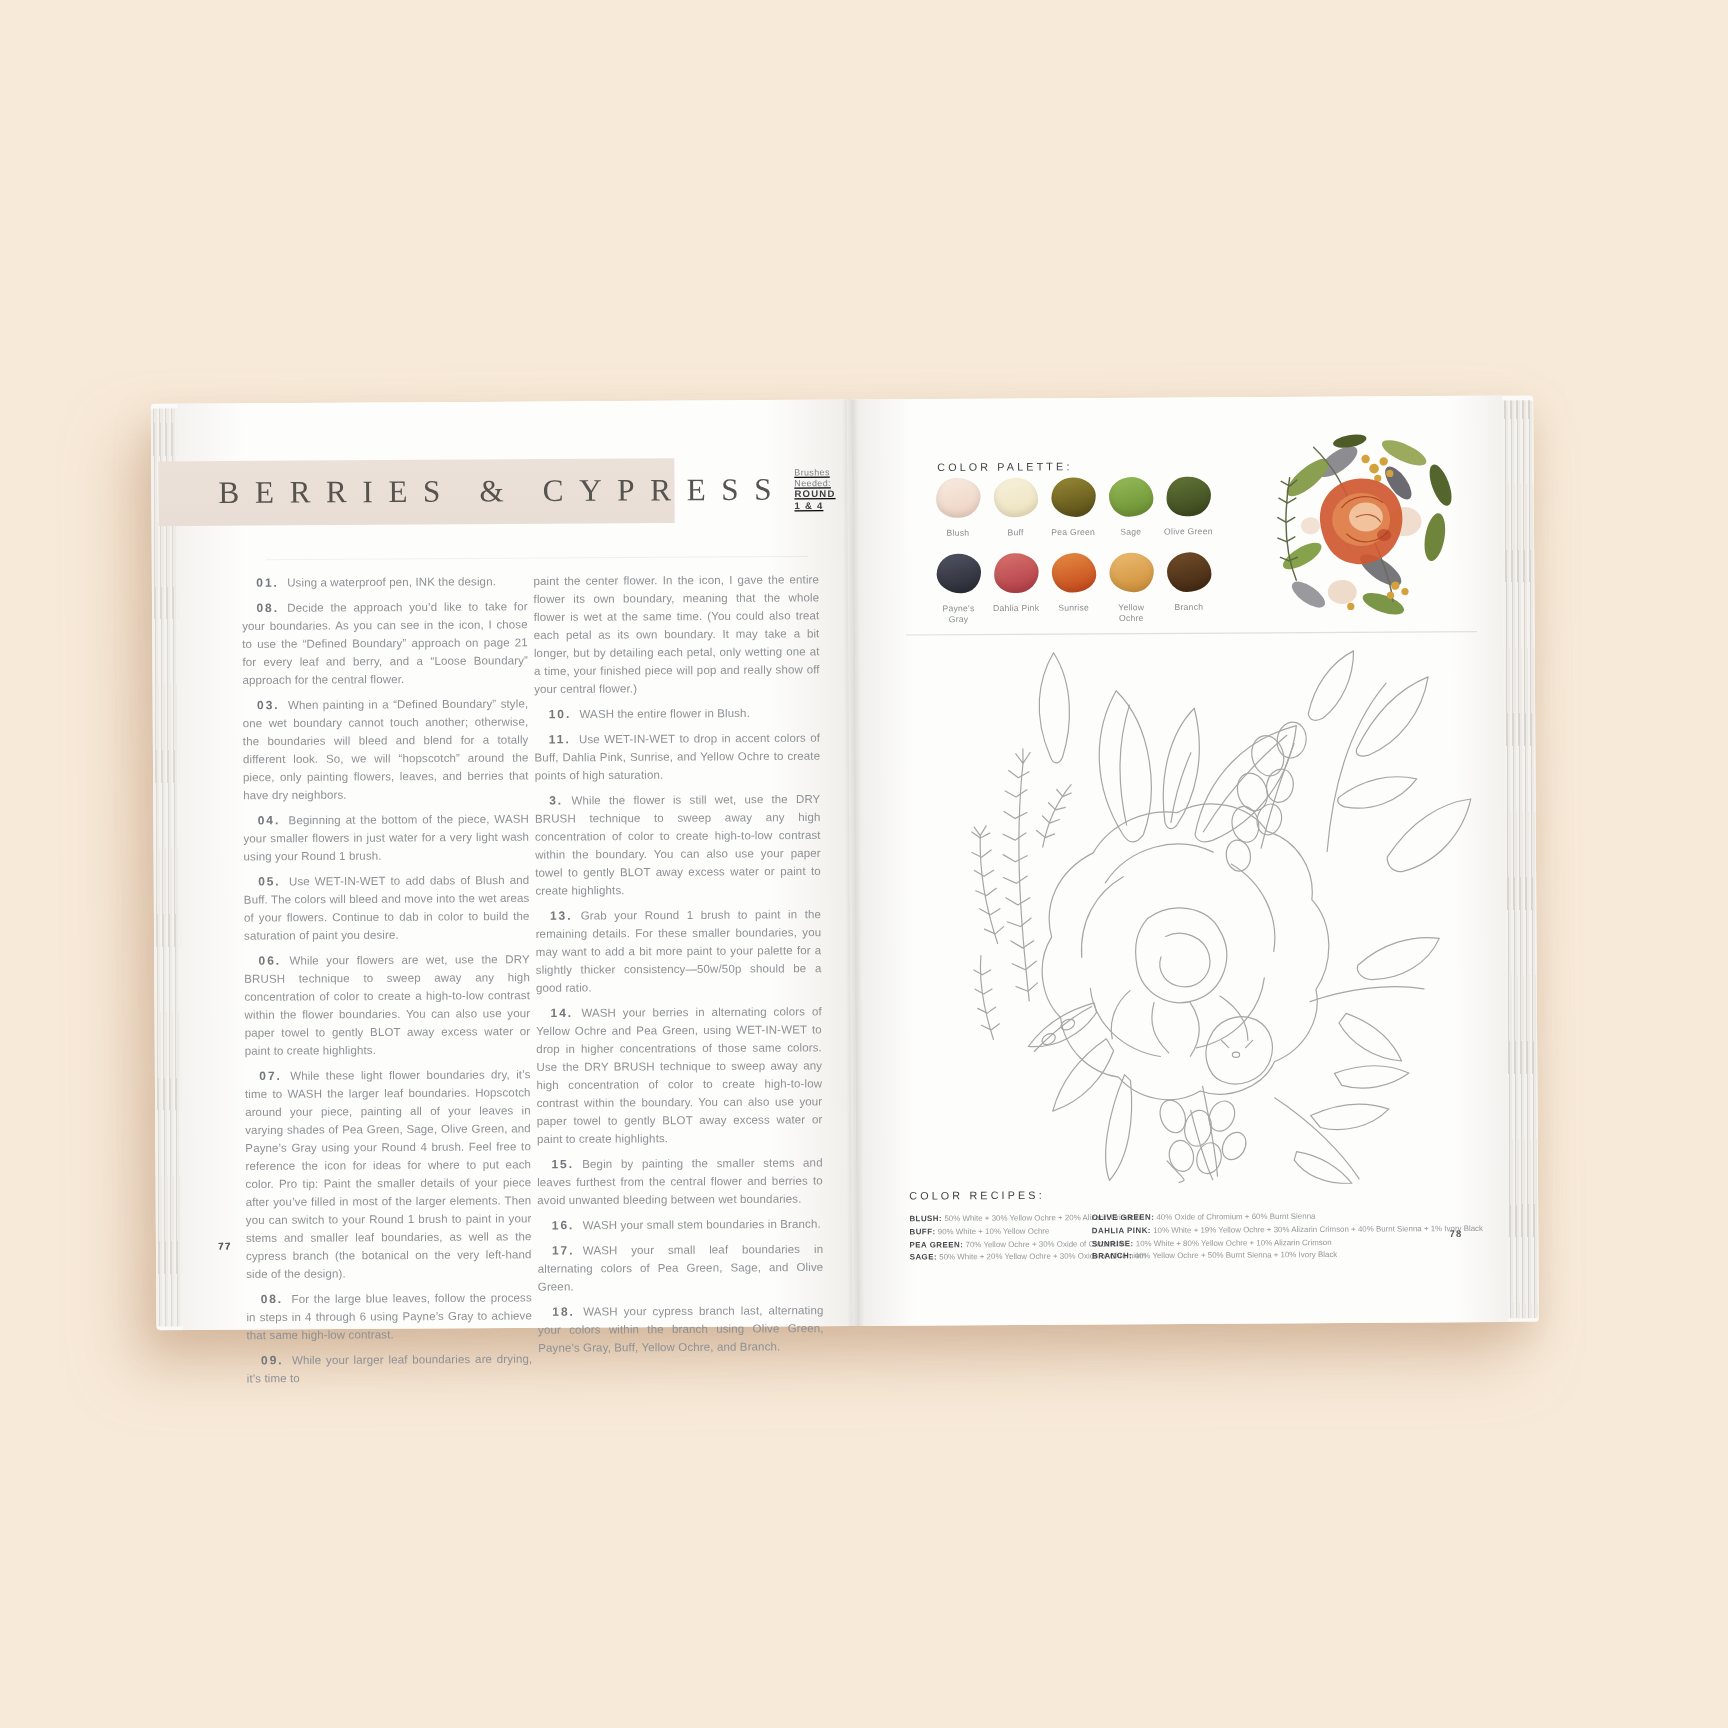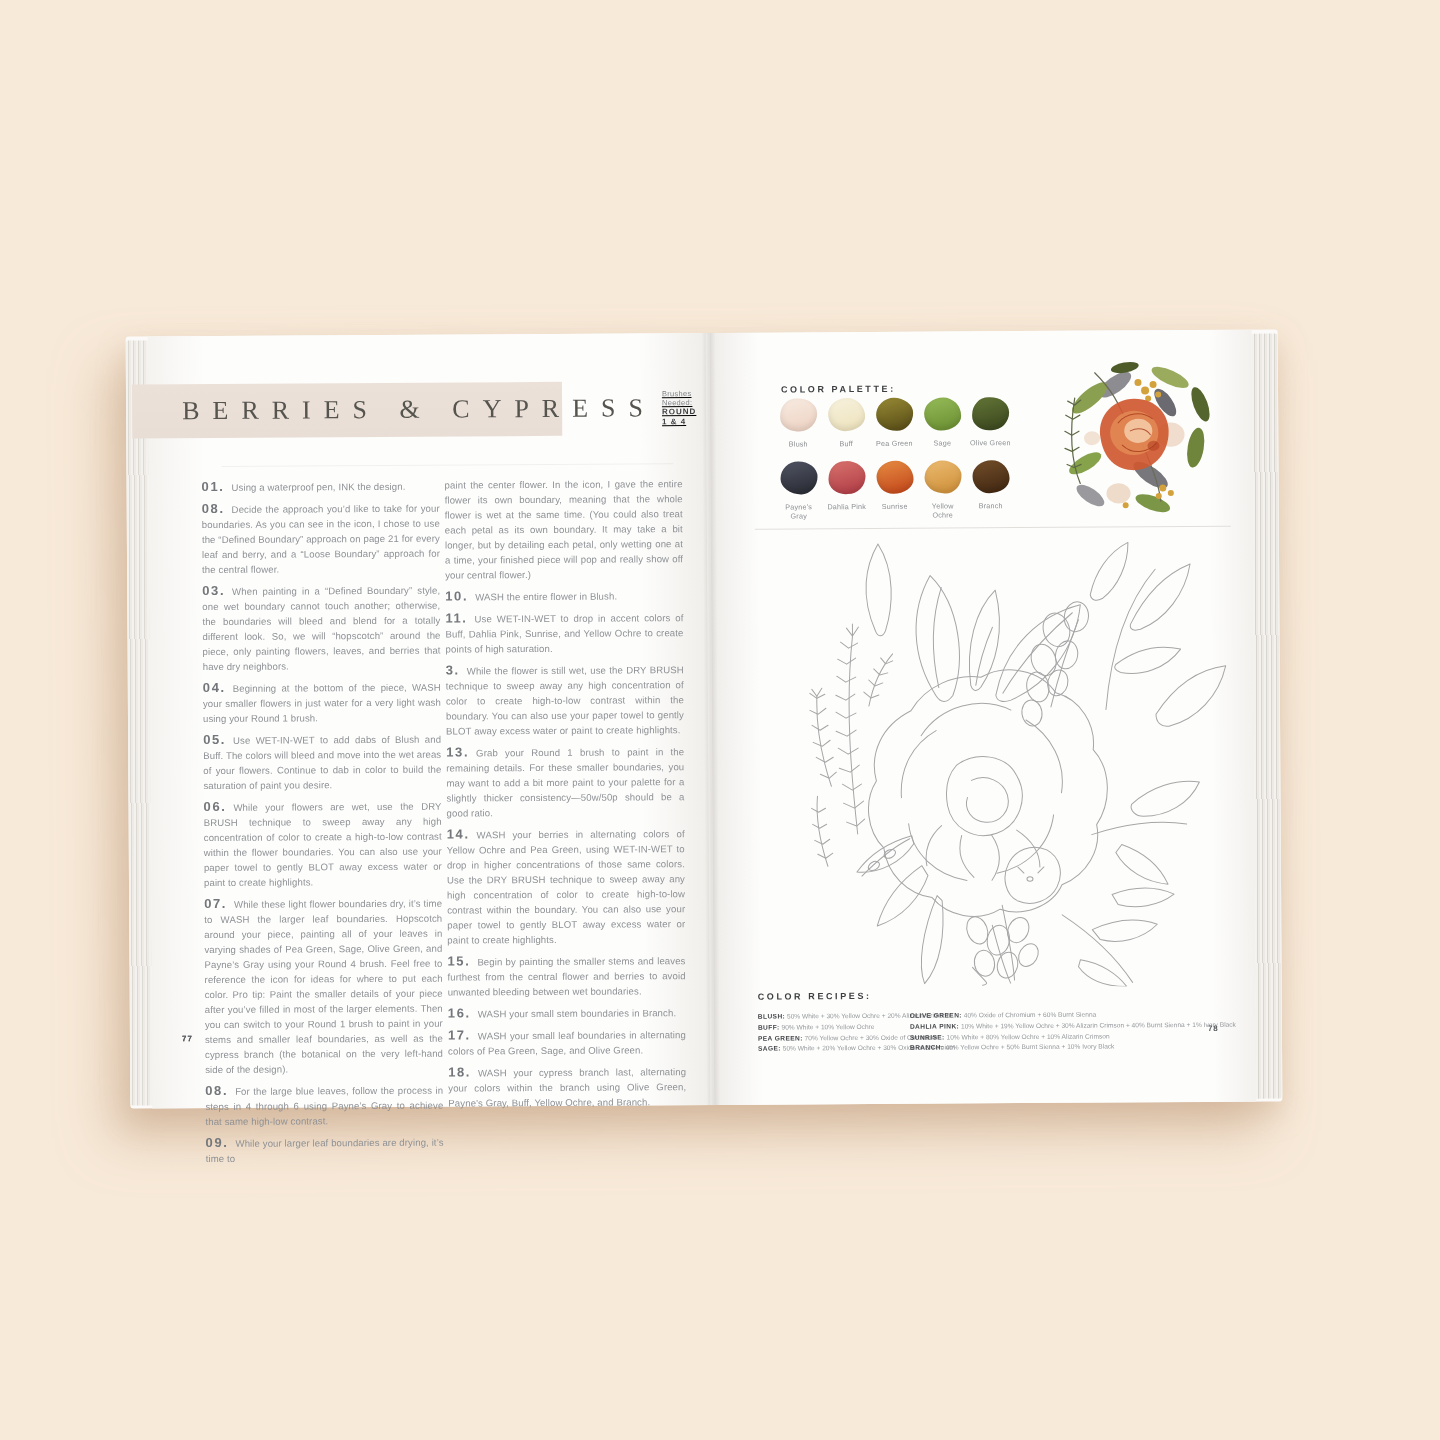--- a/index.html
+++ b/index.html
@@ -25,27 +25,27 @@
         letter-spacing:13px;margin-left:50px;white-space:nowrap;}
   .brushes{margin-left:6px;line-height:1.25;text-decoration:underline;}
   .brushes .lbl{font-size:7.5px;color:#7d8084;letter-spacing:0.3px;}
   .brushes .val{font-size:8px;font-weight:bold;color:#3c3e41;letter-spacing:1px;}
   .hairline{position:absolute;left:95px;top:130px;width:452px;height:1px;background:rgba(0,0,0,0.05);}
   .col{position:absolute;top:143px;width:238px;color:#8e9195;font-size:9.6px;line-height:15px;
         text-align:justify;letter-spacing:0.1px;}
   .col1{left:75px;}
   .col2{left:318px;}
   .step{margin:0 0 6px 0;}
-  .step .num{font-weight:bold;color:#73767a;letter-spacing:1.6px;margin-right:7px;font-size:13px;}
+  .step .num{font-weight:bold;color:#73767a;letter-spacing:1.6px;margin-right:7px;font-size:10px;margin-left:12px;}
   .pagenum{position:absolute;font-size:8px;font-weight:bold;color:#5a5d60;letter-spacing:1px;}
   .pn-left{left:52px;top:698px;}
   .pn-right{left:1078px;top:694px;text-align:center;}
 
   
-  .sec-heading{position:absolute;font-size:9px;font-weight:bold;color:#3c3e40;letter-spacing:2.6px;}
+  .sec-heading{position:absolute;font-size:9px;font-weight:normal;color:#3c3e40;letter-spacing:2.6px;}
   .palette-grid{position:absolute;left:650px;top:66px;display:grid;
         grid-template-columns:repeat(5,48px);grid-row-gap:13px;}
   .swatch-cell{width:44px;text-align:center;}
   .swatch{width:37px;height:33px;margin:0 auto;border-radius:46% 54% 50% 48% / 55% 48% 57% 45%;
         box-shadow:inset 0 -3px 6px rgba(0,0,0,0.10);}
   .swatch-cell:nth-child(2n) .swatch{border-radius:52% 48% 55% 45% / 48% 56% 44% 52%;}
   .swatch-cell:nth-child(3n) .swatch{border-radius:48% 52% 44% 56% / 52% 46% 54% 48%;}
   .swatch-label{margin-top:8px;font-size:7.2px;color:#8b8e91;letter-spacing:0.2px;}
   .divider{position:absolute;left:628px;top:196px;width:476px;height:1px;background:#e1dfdc;}
   .bouquet{position:absolute;left:903px;top:12px;width:207px;height:176px;}

